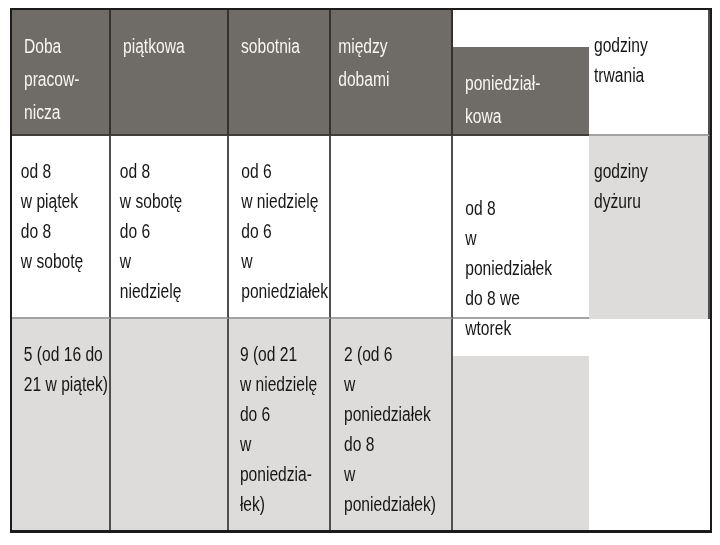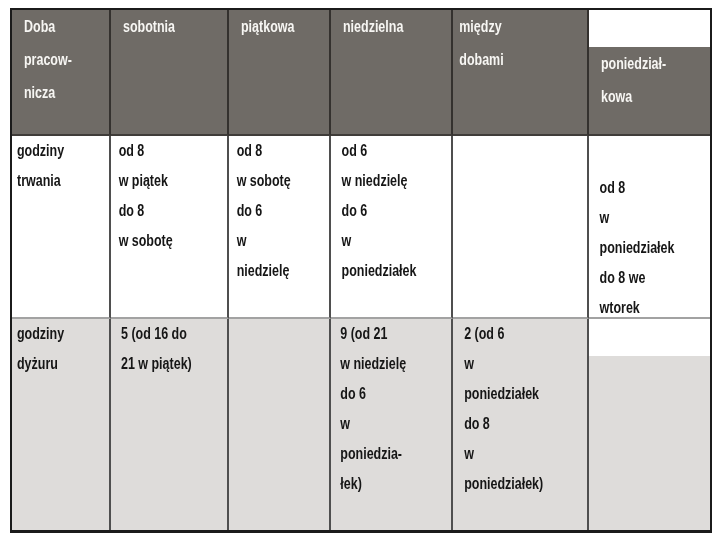--- a/index.html
+++ b/index.html
@@ -13,22 +13,23 @@
     box-sizing:border-box;
     border:2px solid var(--border-dark,#1b1b1b);
     border-bottom-width:3px;
     display:grid;
     grid-template-columns:99px 118px 102px 122px 136px 121px;
     grid-template-rows:126px 183px 211px;
     background:#ffffff;
   }
   .cell{
     box-sizing:border-box;
+    padding-top:20px;
     border-right:2px solid #4f4f4f;
-    font-size:16px;line-height:30px;font-weight:700;
+    font-size:20px;line-height:30px;font-weight:400;
     color:var(--body-text,#161616);
     overflow:visible;
   }
   .cell.lastcol{border-right:none;margin-top:37px;}
   
   .cell.head{
     background:var(--header-bg,#6f6b66);
     color:var(--header-text,#f7f6f3);
     border-right-color:#34312e;
     border-bottom:2px solid #3f3c39;
@@ -51,27 +52,24 @@
 
 <div class="page">
   <div class="tbl">
 
     <div class="cell head al">
       <span class="txt">Doba
 pracow-
 nicza</span>
     </div>
     <div class="cell head al">
-      <span class="txt">sobotnia</span>
-    </div>
-    <div class="cell head al">
       <span class="txt">piątkowa</span>
     </div>
     <div class="cell head al">
-      <span class="txt">niedzielna</span>
+      <span class="txt">sobotnia</span>
     </div>
     <div class="cell head ac">
       <span class="txt">między
 dobami</span>
     </div>
     <div class="cell head al lastcol">
       <span class="txt">poniedział-
 kowa</span>
     </div>
 

